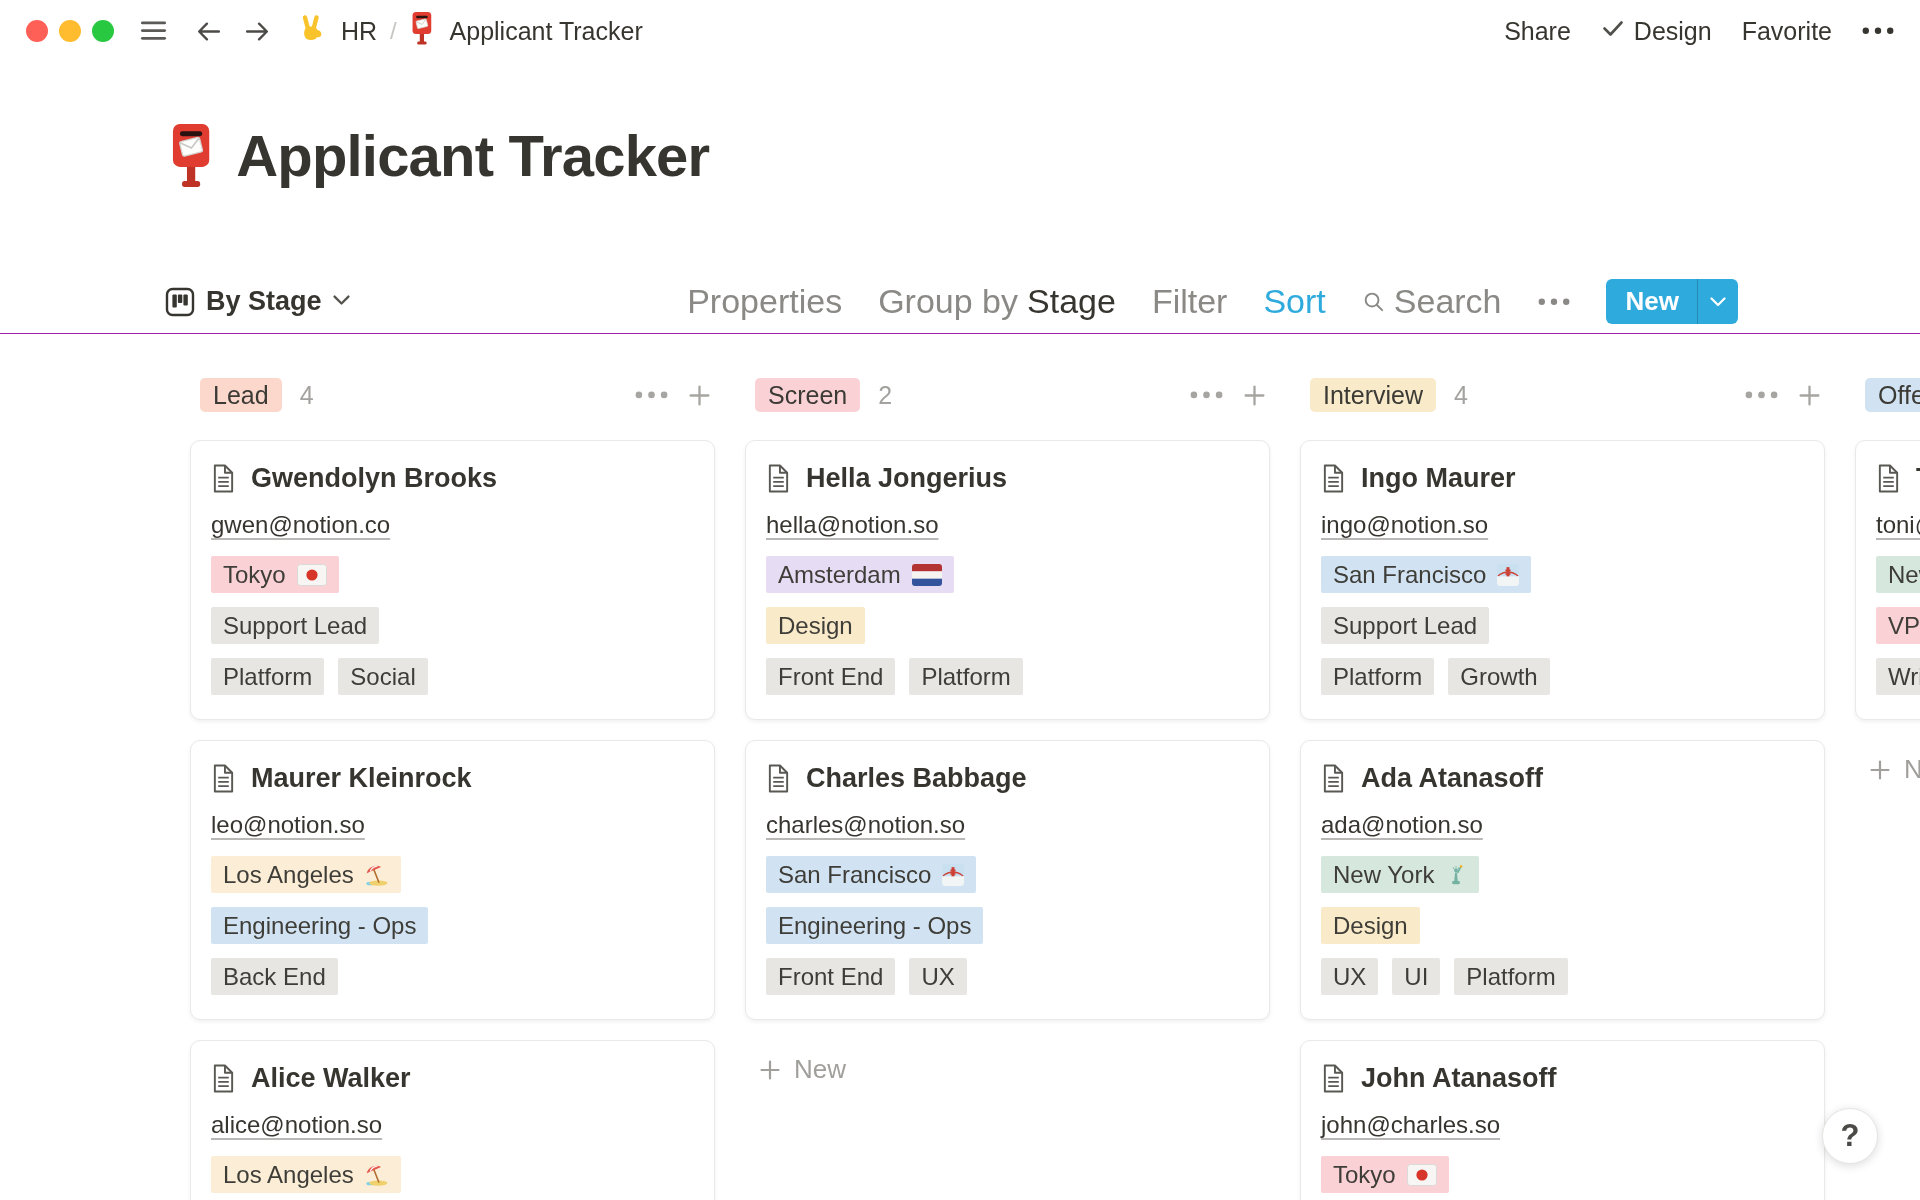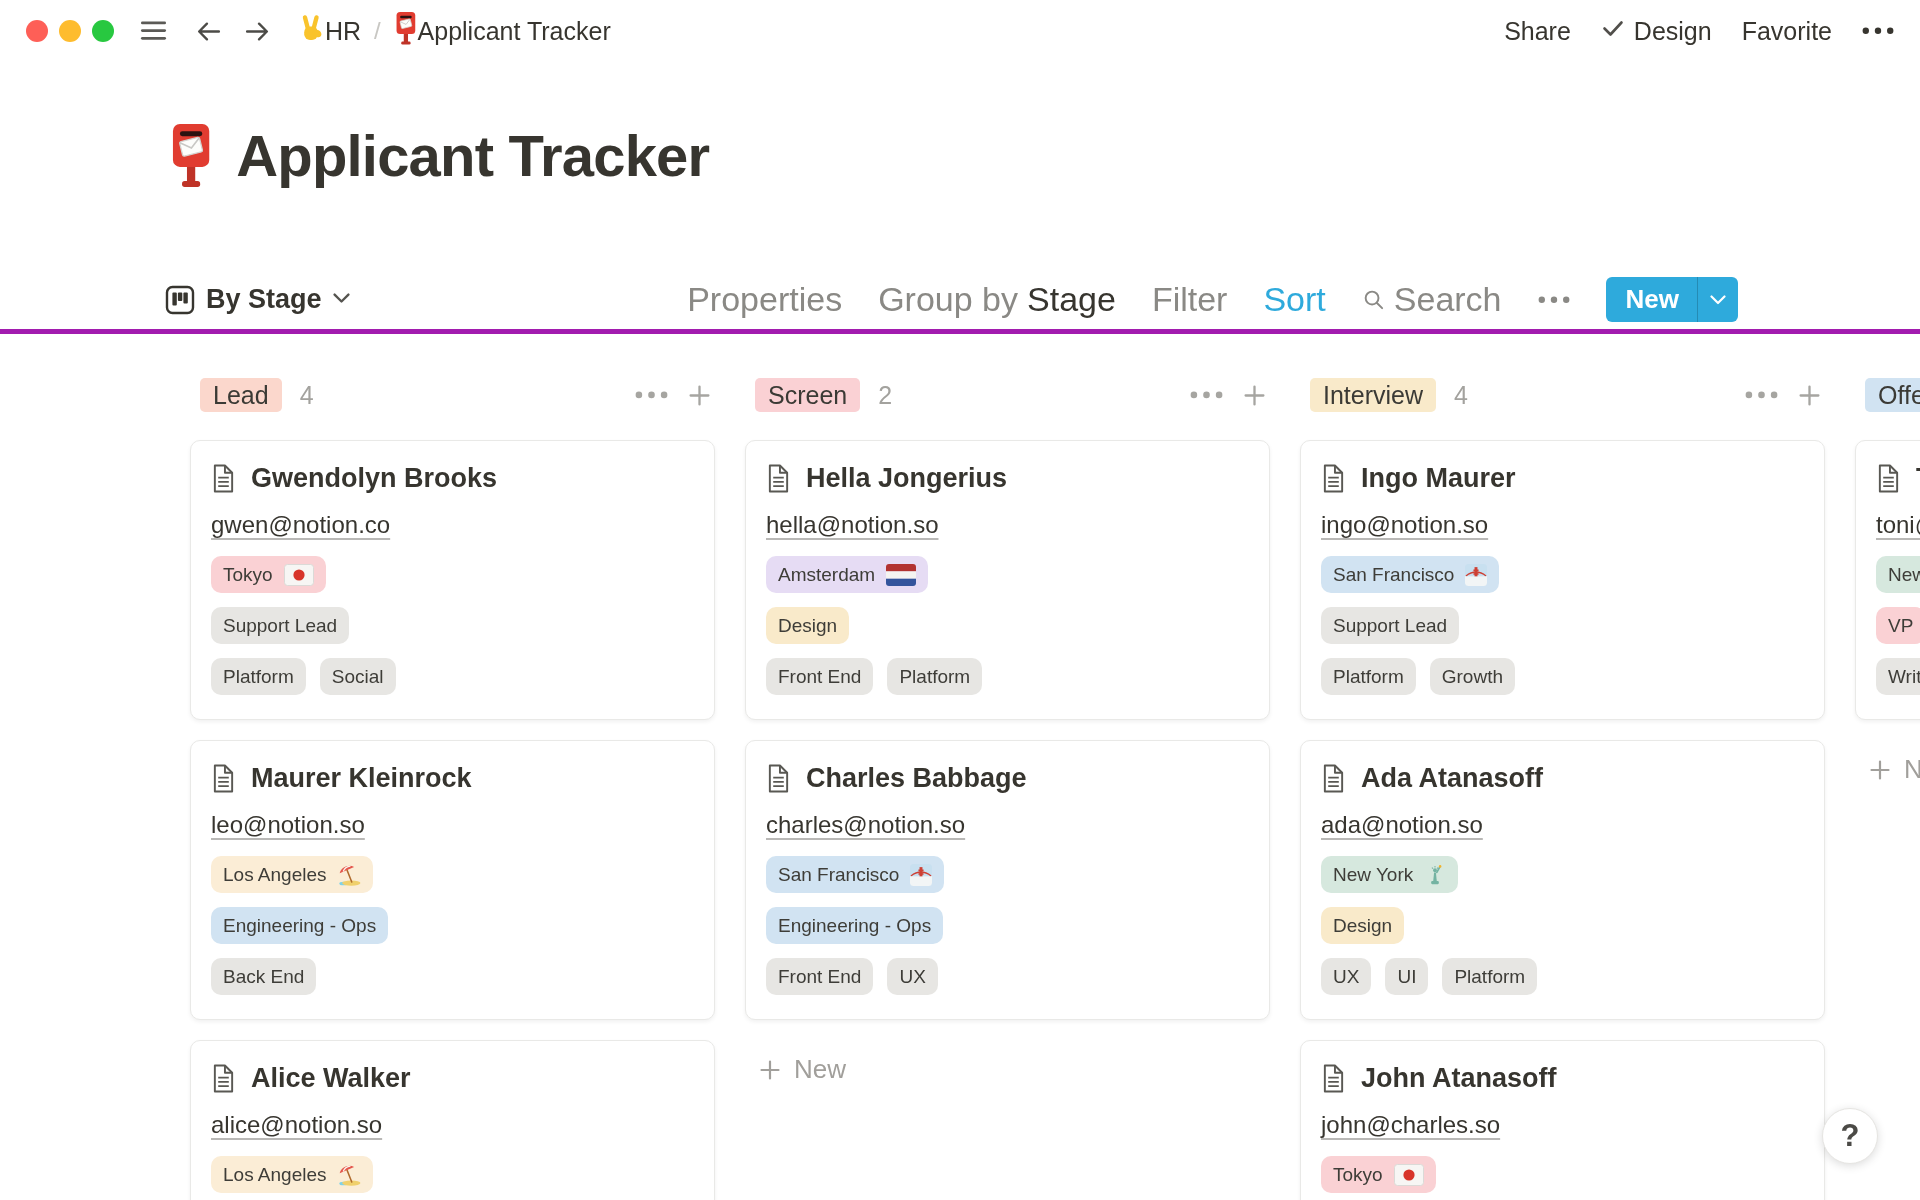--- a/index.html
+++ b/index.html
@@ -11,38 +11,38 @@
   .topbar { height:62px; display:flex; align-items:center; padding:0 26px; }
   .traffic { display:flex; gap:11px; margin-right:26px; }
   .light { width:22px; height:22px; border-radius:50%; border:0; cursor:pointer; }
   .light.red{ background:#FE5F57; } .light.yellow{ background:#FEBC2E; } .light.green{ background:#28C840; }
   .icon-btn { background:none; border:0; cursor:pointer; display:flex; align-items:center; color:#4C4B47; }
   .hamburger { margin-right:28px; color:#5B5A56; }
   .hamburger svg { width:27px; }
   .nav-arrows { display:flex; gap:22px; margin-right:26px; }
   .nav-arrows svg { width:27px; height:27px; }
   .crumbs { display:flex; align-items:center; gap:13px; font-size:25px; }
-  .crumb { display:flex; align-items:center; gap:0; cursor:pointer; background:none; border:0; font-size:25px; color:#37352F; }
+  .crumb { display:flex; align-items:center; gap:16px; cursor:pointer; background:none; border:0; font-size:25px; color:#37352F; }
   .crumb-sep { color:#C8C7C3; font-size:24px; }
   .crumb .emoji svg { height:28px; }
   .crumb .postbox svg { height:34px; }
   .topbar-right { margin-left:auto; display:flex; align-items:center; gap:30px; font-size:25px; }
   .topbar-right .tb-item { background:none; border:0; font-size:25px; color:#37352F; cursor:pointer; display:flex; align-items:center; gap:9px; }
   .topbar-right .check svg { width:24px; height:24px; color:#514F4B; }
   .topbar-right .dots svg { width:32px; color:#37352F; }
 
   
   .title-block { display:flex; align-items:center; gap:22px; padding-left:168px; margin-top:56px; height:76px; }
   .page-icon { background:none; border:0; cursor:pointer; }
   .page-icon svg { height:66px; }
   h1.page-title { font-size:58px; font-weight:700; letter-spacing:-0.8px; line-height:76px; cursor:text; }
 
   
   .toolbar { margin-top:76px; height:64px; display:flex; align-items:center;
-    padding:0 182px 0 165px; border-bottom:5px solid #a21caf; }
+    padding:0 182px 0 165px; border-bottom:1px solid #a21caf; }
   .view-tab { display:flex; align-items:center; gap:11px; background:none; border:0; cursor:pointer; color:#37352F; }
   .view-tab svg.board-glyph { width:30px; height:30px; }
   .view-tab .view-label { font-size:27px; font-weight:700; }
   .view-tab .chev svg { width:17px; color:#55544F; }
   .controls { margin-left:auto; display:flex; align-items:center; gap:36px; font-size:26px; color:#8A8985; }
   .ctl { background:none; border:0; font-size:34px; color:#8A8985; cursor:pointer; display:flex; align-items:center; gap:9px; }
   .ctl .dark { color:#37352F; }
   .ctl.sort { color:var(--accent); }
   .ctl.search svg { width:23px; height:23px; }
   .ctl.dots svg { width:32px; }
@@ -65,22 +65,22 @@
 
   .card { background:#fff; border:1px solid #E9E9E7; border-radius:10px;
     box-shadow:0 2px 4px rgba(15,15,15,0.06); padding:22px 20px; margin-bottom:20px; cursor:pointer; }
   .card-head { display:flex; align-items:center; gap:15px; margin-bottom:16px; }
   .card-head .doc svg { width:25px; height:29px; display:block; }
   .card-title { font-size:27px; font-weight:700; color:#37352F; white-space:nowrap; }
   .email { font-size:24px; line-height:30px; color:#37352F; text-decoration:underline;
     text-decoration-color:rgba(55,53,47,0.35); text-underline-offset:5px; display:inline-block; margin-bottom:16px; white-space:nowrap; }
   .tag-row { display:flex; gap:14px; margin-bottom:14px; }
   .tag-row:last-child { margin-bottom:2px; }
-  .tag { display:inline-flex; align-items:center; height:37px; padding:14px 12px; border-radius:10px;
-    font-size:19px; color:#3E3D38; white-space:nowrap; }
+  .tag { display:inline-flex; align-items:center; height:37px; padding:14px 12px; border-radius:2px;
+    font-size:24px; color:#3E3D38; white-space:nowrap; }
   .tag .emoji { display:inline-flex; margin-left:11px; }
   .tag .emoji svg { height:22px; display:block; }
 
   [data-color="red"]    { background:var(--tag-red); }
   [data-color="pink"]   { background:var(--tag-pink); }
   [data-color="orange"] { background:var(--tag-orange); }
   [data-color="yellow"] { background:var(--tag-yellow); }
   [data-color="blue"]   { background:var(--tag-blue); }
   [data-color="purple"] { background:var(--tag-purple); }
   [data-color="green"]  { background:var(--tag-green); }

